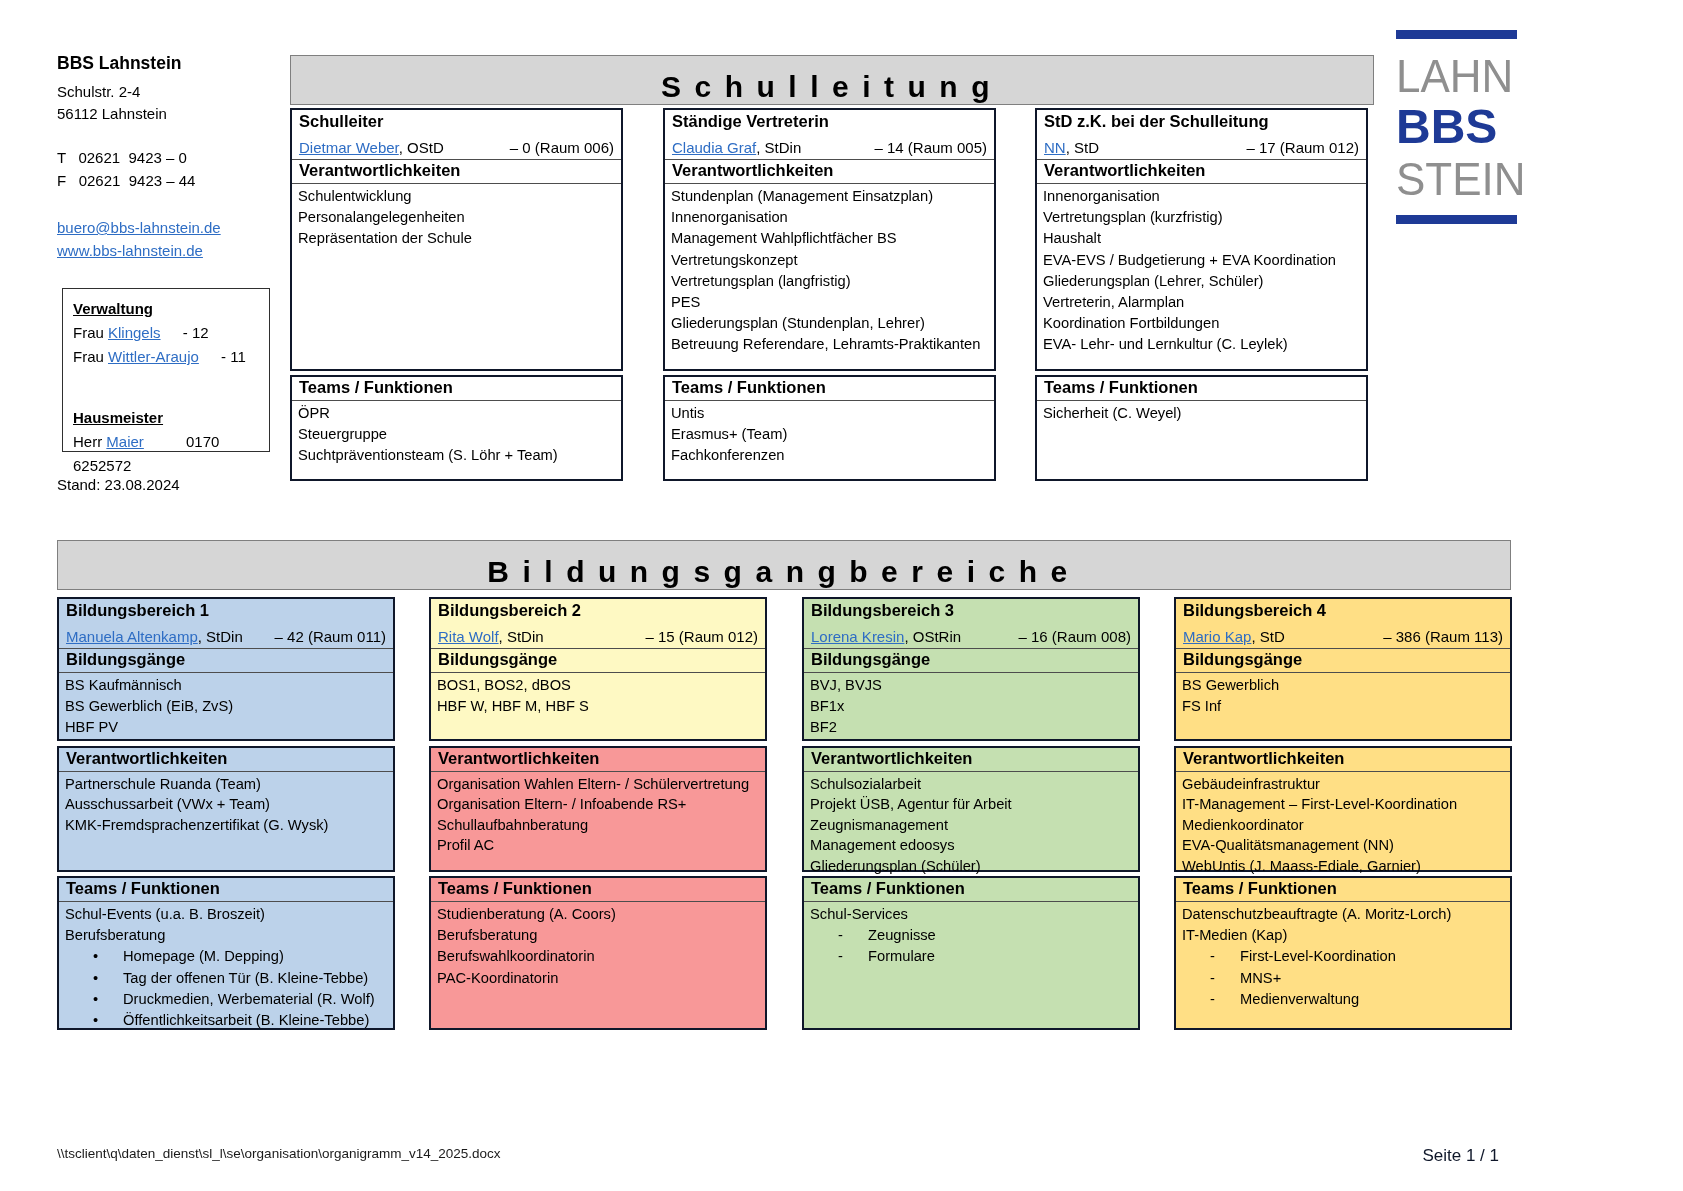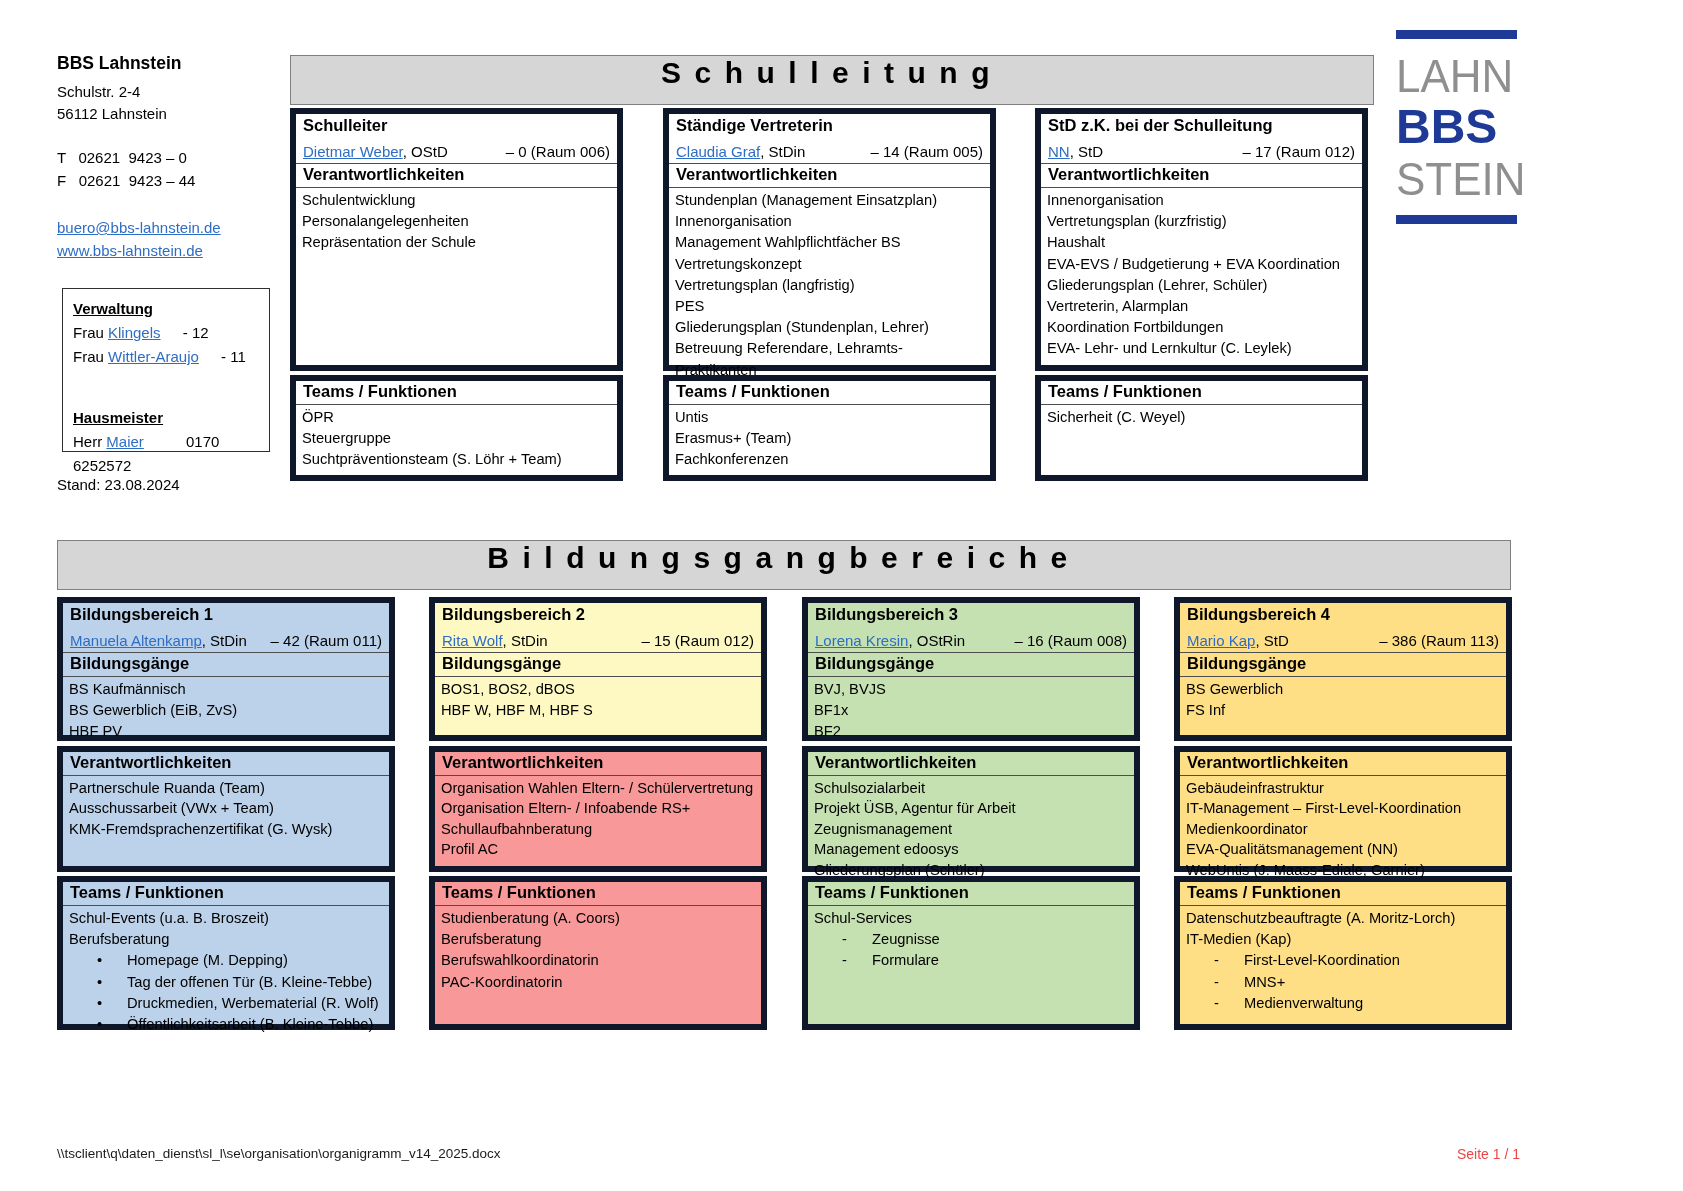--- a/index.html
+++ b/index.html
@@ -28,49 +28,49 @@
   
   #logo{position:absolute;left:1396px;top:30px;width:121px;text-align:left;}
   .logo-bar{height:9px;background:#1e3a96;}
   .logo-bar.top{margin-bottom:11px;}
   .logo-bar.bottom{margin-top:11px;}
   .logo-lahn,.logo-stein{font-size:44px;line-height:51px;color:#8f8f8f;transform:scaleY(1.04);}
   .logo-bbs{font-size:48px;line-height:52px;color:#1e3a96;font-weight:bold;}
 
   
   .banner{position:absolute;height:50px;background:#d6d6d6;border:1px solid #7f7f7f;
-          display:flex;align-items:flex-start;justify-content:center;
+          display:flex;align-items:flex-end;justify-content:center;
           font-weight:bold;font-size:30px;letter-spacing:0.45em;box-sizing:border-box;}
 
   #sl-banner{left:290px;top:55px;width:1084px;}
   #bb-banner{left:57px;top:540px;width:1454px;}
 
   
   .sl-col{position:absolute;top:108px;width:333px;}
   .b-col{position:absolute;top:597px;width:338px;}
-  .bx{border:6px solid #0f172a;background:#fff;display:flex;flex-direction:column;box-sizing:border-box;}
+  .bx{border:2px solid #0f172a;background:#fff;display:flex;flex-direction:column;box-sizing:border-box;}
   .sbox1{height:263px;margin-bottom:4px;}
   .sbox2{height:106px;}
   .bboxA{height:144px;margin-bottom:5px;}
   .bboxB{height:126px;margin-bottom:4px;}
   .bboxC{height:154px;}
 
   .rolehead{font-size:16.5px;font-weight:bold;padding:2px 7px 0;height:23px;flex:none;}
   .person{display:flex;justify-content:space-between;align-items:center;
           padding:0 7px;font-size:15px;height:24px;border-bottom:1px solid #4d4d4d;flex:none;}
   .sechead{font-size:16.5px;font-weight:bold;padding:1px 7px 0;height:22px;
            border-bottom:1px solid #4d4d4d;flex:none;}
   .items{padding:2px 6px;font-size:14.7px;line-height:21.2px;}
   .bboxB .items{line-height:20.4px;}
   .li-sub{display:flex;padding-left:28px;}
   .li-sub .marker{width:30px;flex:none;}
 
   
   #footer-path{position:absolute;left:57px;top:1146px;font-size:13.5px;color:#1a1a1a;}
-  #footer-page{position:absolute;right:163px;top:1146px;font-size:14px;color:#ef4444;}
+  #footer-page{position:absolute;right:184px;top:1146px;font-size:17px;color:#0f172a;}
 </style>
 </head>
 <body>
 
 <div class="page">
 
   <div id="contact">
     <div class="school-name">BBS Lahnstein</div>
     <div class="addr">Schulstr. 2-4</div>
     <div class="addr">56112 Lahnstein</div>

